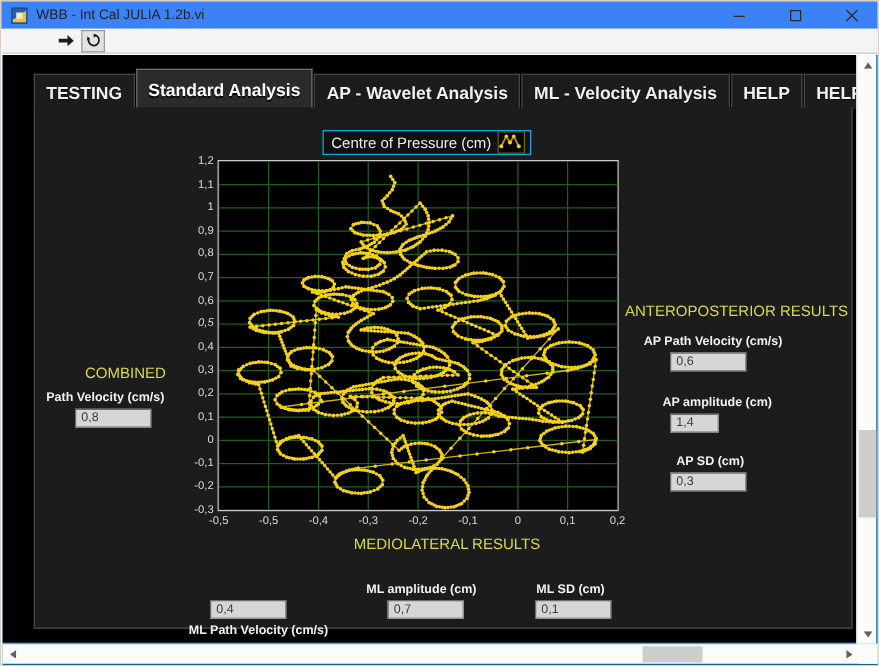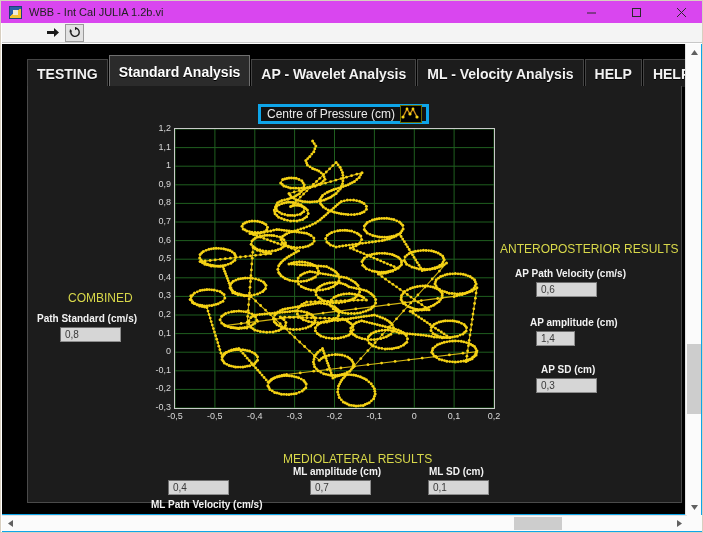--- a/index.html
+++ b/index.html
@@ -13,21 +13,21 @@
     position:absolute;left:0;top:0;width:703px;height:533px;
     background:#ffffff;
     border:1px solid #d8cfc0;
     box-sizing:border-box;
     overflow:hidden;
   }
 
   
   .titlebar{
     position:absolute;left:0;top:0;width:703px;height:22px;
-    background:#d946ef;
+    background:#3b82f6;
     display:flex;align-items:center;
     box-sizing:border-box;
   }
   .app-icon{
     width:13px;height:13px;margin-left:8px;margin-right:7px;
     background:linear-gradient(145deg,#2b5ea8 0%,#2b5ea8 48%,#f2c230 49%,#f2c230 100%);
     border:1px solid #1d4277;box-sizing:border-box;
     position:relative;flex:0 0 auto;
   }
   .app-icon:after{
@@ -60,21 +60,21 @@
     box-sizing:border-box;
   }
   .tb-btn:first-child{margin-left:42px;}
   .tb-btn.pressed{
     border:1px solid #9a9a9a;background:#e2e2e2;
   }
 
   
   .panel-outer{
     position:absolute;left:1px;top:43px;width:701px;height:489px;
-    background:#0ea5e9;
+    background:#0369a1;
     box-sizing:border-box;
     overflow:hidden;
   }
   .panel-inner{
     position:absolute;left:0px;top:0px;width:686px;height:470px;
     background:#000000;
     overflow:hidden;
   }
 
   
@@ -113,21 +113,21 @@
   }
 
   
   .graph-wrap{
     position:absolute;left:120px;top:18px;width:365px;height:330px;
   }
   .legend-box{
     position:absolute;left:110px;top:0px;
     height:20px;display:flex;align-items:center;
     background:#111111;
-    border:3px solid #0ea5e9;
+    border:1px solid #0ea5e9;
     box-sizing:border-box;
     padding:0 4px 0 6px;
   }
   .legend-label{
     font-size:12px;color:#eaeaea;white-space:nowrap;margin-right:5px;
   }
   .legend-swatch{
     width:20px;height:16px;background:#000;border:1px solid #6a6a00;
     display:block;
   }
@@ -2104,34 +2104,34 @@
               <div class="xtick" style="left: 120.625px;">-0,3</div>
               <div class="xtick" style="left: 160.5px;">-0,2</div>
               <div class="xtick" style="left: 200.375px;">-0,1</div>
               <div class="xtick" style="left: 240.25px;">0</div>
               <div class="xtick" style="left: 280.125px;">0,1</div>
               <div class="xtick" style="left: 320px;">0,2</div>
             </div>
         </div>
 
         <div class="grp-title" style="left:40px;top:205px;">COMBINED</div>
-        <div class="ind-label" style="left:9px;top:227px;">Path Standard (cm/s)</div>
+        <div class="ind-label" style="left:9px;top:227px;">Path Velocity (cm/s)</div>
         <div class="ind-box" style="left:32px;top:241px;width:61px;">0,8</div>
 
         <div class="grp-title" style="left:472px;top:156px;">ANTEROPOSTERIOR RESULTS</div>
         <div class="ind-label" style="left:487px;top:182px;">AP Path Velocity (cm/s)</div>
         <div class="ind-box" style="left:508px;top:196px;width:61px;">0,6</div>
 
         <div class="ind-label" style="left:502px;top:231px;">AP amplitude (cm)</div>
         <div class="ind-box" style="left:508px;top:245px;width:39px;">1,4</div>
 
         <div class="ind-label" style="left:513px;top:278px;">AP SD (cm)</div>
         <div class="ind-box" style="left:508px;top:292px;width:61px;">0,3</div>
 
-        <div class="grp-title" style="left:255px;top:366px;">MEDIOLATERAL RESULTS</div>
+        <div class="grp-title" style="left:255px;top:342px;">MEDIOLATERAL RESULTS</div>
 
         <div class="ind-label" style="left:123px;top:380px;margin-top:33px;">ML Path Velocity (cm/s)</div>
         <div class="ind-box" style="left:140px;top:394px;width:61px;">0,4</div>
 
         <div class="ind-label" style="left:265px;top:380px;">ML amplitude (cm)</div>
         <div class="ind-box" style="left:282px;top:394px;width:61px;">0,7</div>
 
         <div class="ind-label" style="left:401px;top:380px;">ML SD (cm)</div>
         <div class="ind-box" style="left:400px;top:394px;width:61px;">0,1</div>
 

